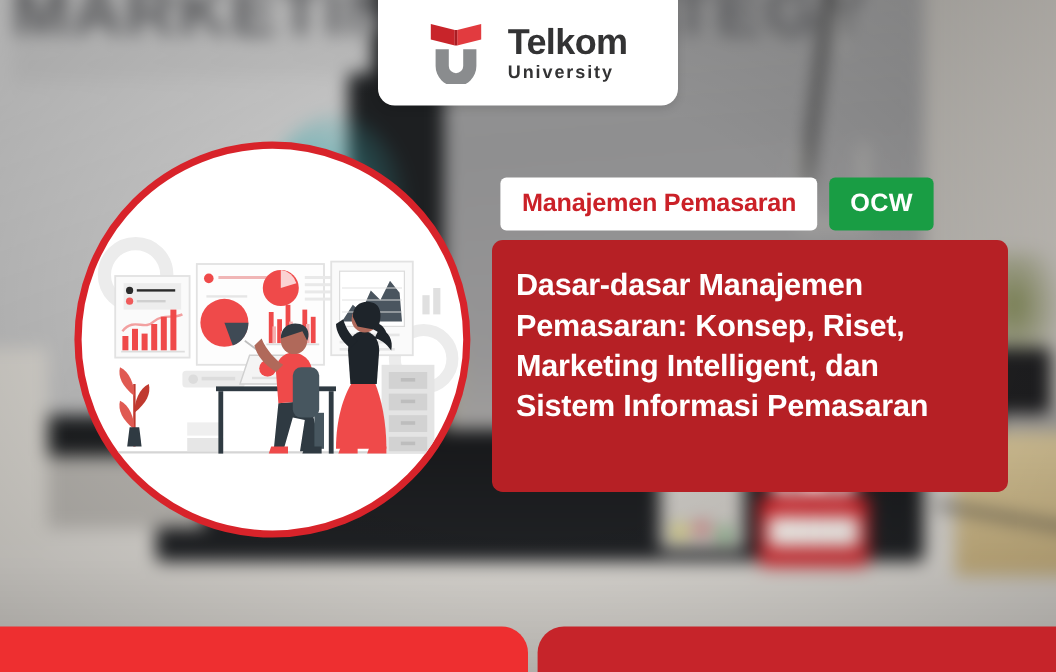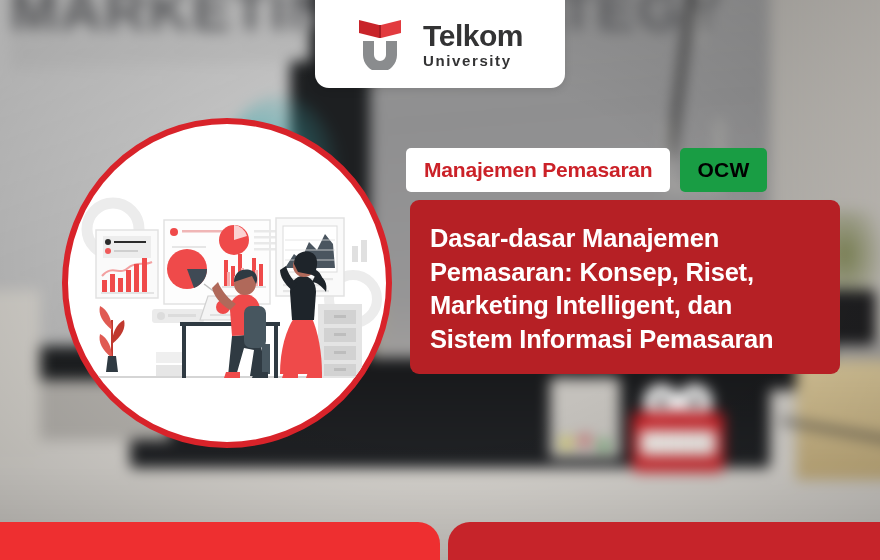--- a/index.html
+++ b/index.html
@@ -186,43 +186,43 @@
     width:330px; height:330px;
     border-radius:50%;
     background:#fff;
     border:6px solid #d8232a;
     overflow:hidden;
   }
   .illus { position:absolute; left:0; top:0; width:330px; height:330px; }
 
   
   .badge-row {
-    position:absolute; left:406px; top:148px;
+    position:absolute; left:417px; top:148px;
     display:flex; align-items:stretch; gap:10px; height:44px;
   }
   .badge-course {
     background:#ffffff; border-radius:5px;
     display:flex; align-items:center;
     padding:0 18px;
     font-size:21px; font-weight:700; color:#cb2128;
     letter-spacing:-.2px;
     white-space:nowrap;
   }
   .badge-ocw {
     background:#199d44; border-radius:5px;
     display:flex; align-items:center; justify-content:center;
     padding:0 17px;
-    font-size:21px; font-weight:700; color:#000000;
+    font-size:21px; font-weight:700; color:#ffffff;
     letter-spacing:.3px;
   }
 
   
   .title-card {
     position:absolute; left:410px; top:200px;
-    width:430px; height:174px;
+    width:430px; height:210px;
     background:#b62025;
     border-radius:9px;
     padding:22px 26px 0 20px;
   }
   .title-text {
     color:#ffffff;
     font-size:25.5px;
     font-weight:700;
     line-height:1.32;
     letter-spacing:-.2px;

